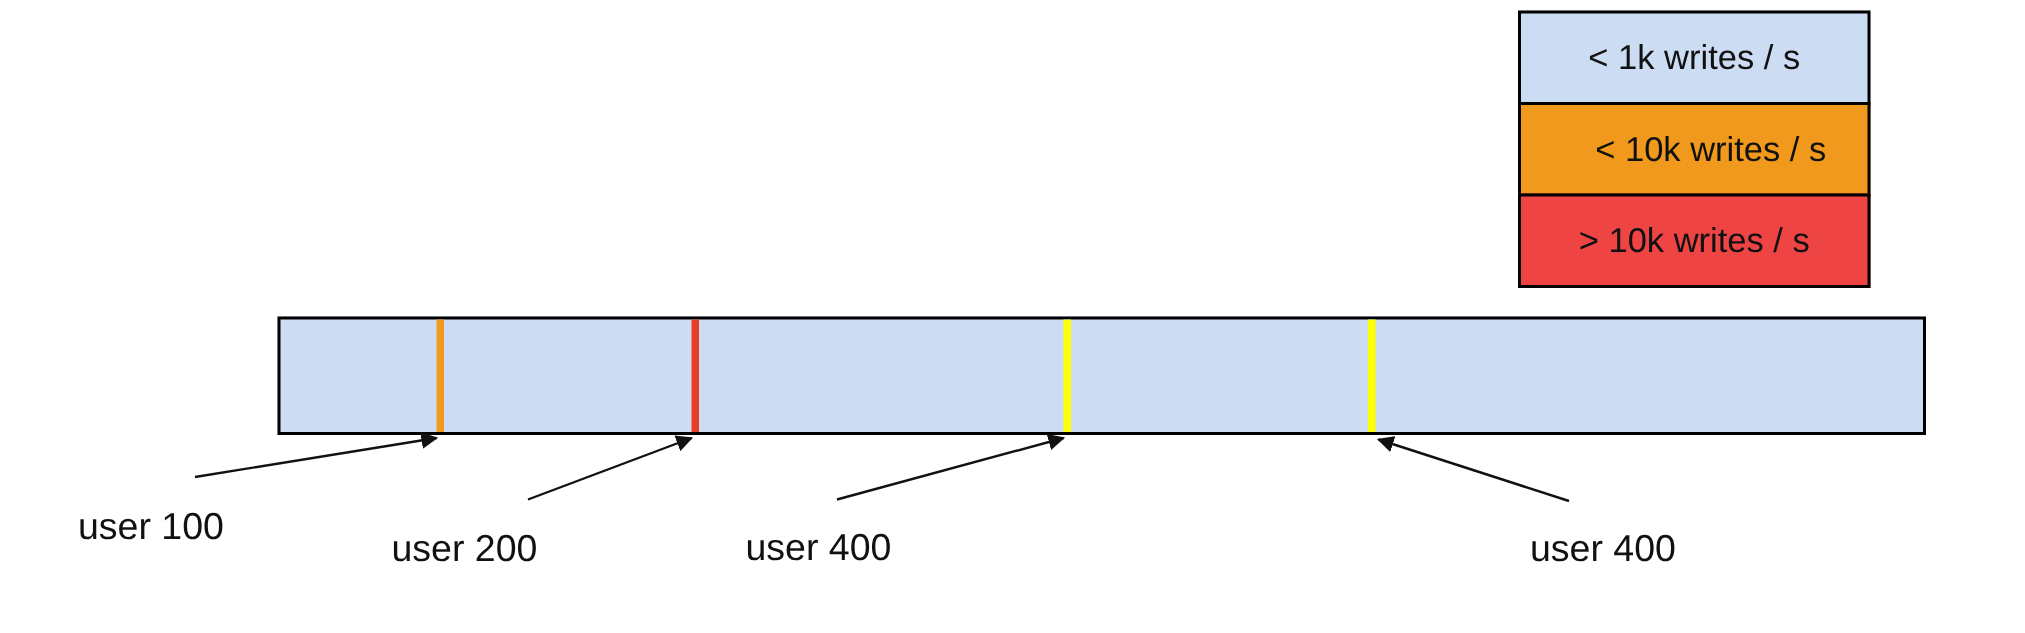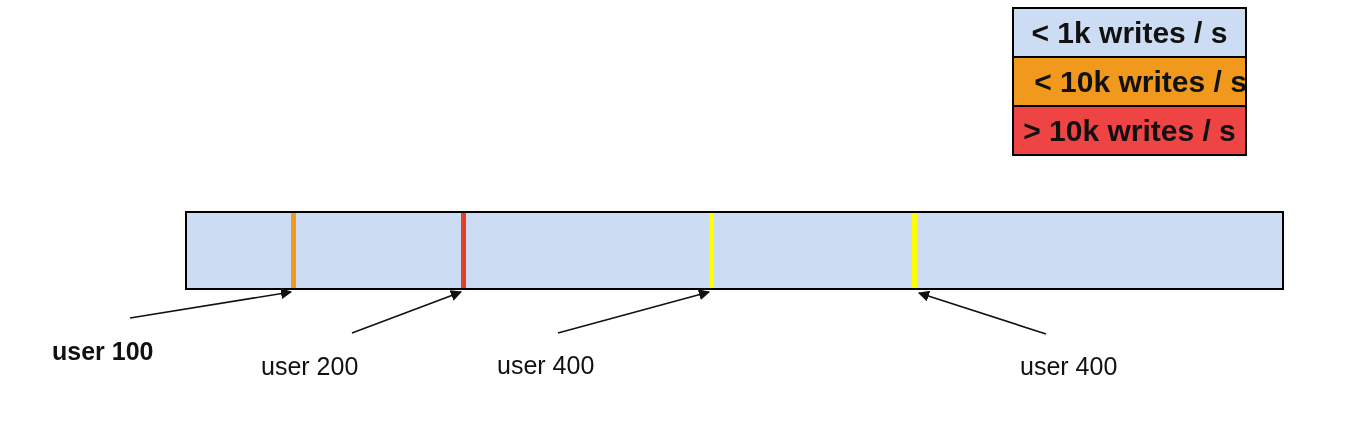--- a/index.html
+++ b/index.html
@@ -41,30 +41,29 @@
     width: 5px;
   }
   .legend {
     position: absolute;
     left: 1012px;
     top: 7px;
     width: 235px;
   }
   .legend-row {
     box-sizing: border-box;
-    height: 51px;
+    height: 63px;
     margin-top: -2px;
     border: 2px solid #000000;
     display: flex;
     align-items: center;
     justify-content: center;
-    font-size: 30px;
+    font-size: 23px;
     color: #111111;
     white-space: nowrap;
-    font-weight: bold;
   }
   .legend-row:first-child { margin-top: 0; }
   .marker-label {
     position: absolute;
     font-size: 25px;
     line-height: 1.1;
     color: #111111;
     white-space: nowrap;
   }
   .arrows-overlay {
@@ -100,17 +99,17 @@
       <marker id="ah" viewBox="0 0 10 10" refX="9" refY="5" markerWidth="7" markerHeight="7" orient="auto-start-reverse">
         <path d="M0,0 L10,5 L0,10 z" fill="#111111"></path>
       </marker>
     </defs>
   <line x1="130" y1="318" x2="291" y2="292" stroke="#111111" stroke-width="1.6" marker-end="url(#ah)"></line>
       <line x1="352" y1="333" x2="461" y2="292" stroke="#111111" stroke-width="1.6" marker-end="url(#ah)"></line>
       <line x1="558" y1="333" x2="709" y2="292" stroke="#111111" stroke-width="1.6" marker-end="url(#ah)"></line>
       <line x1="1046" y1="334" x2="919" y2="293" stroke="#111111" stroke-width="1.6" marker-end="url(#ah)"></line>
     </svg>
 
-<div class="marker-label" style="left: 52px; top: 338px; font-weight: bold;">user 100</div>
+<div class="marker-label" style="left: 52px; top: 338px;">user 100</div>
     <div class="marker-label" style="left: 261px; top: 353px;">user 200</div>
     <div class="marker-label" style="left: 497px; top: 352px;">user 400</div>
     <div class="marker-label" style="left: 1020px; top: 353px;">user 400</div>
   </div>
 
 </body></html>

